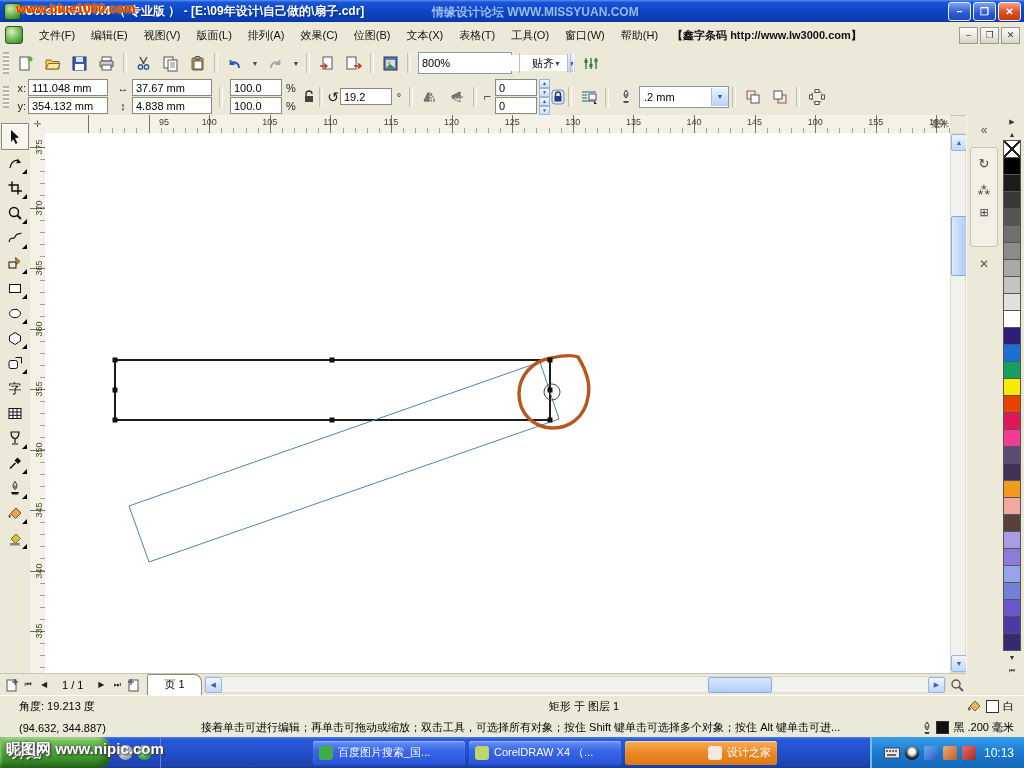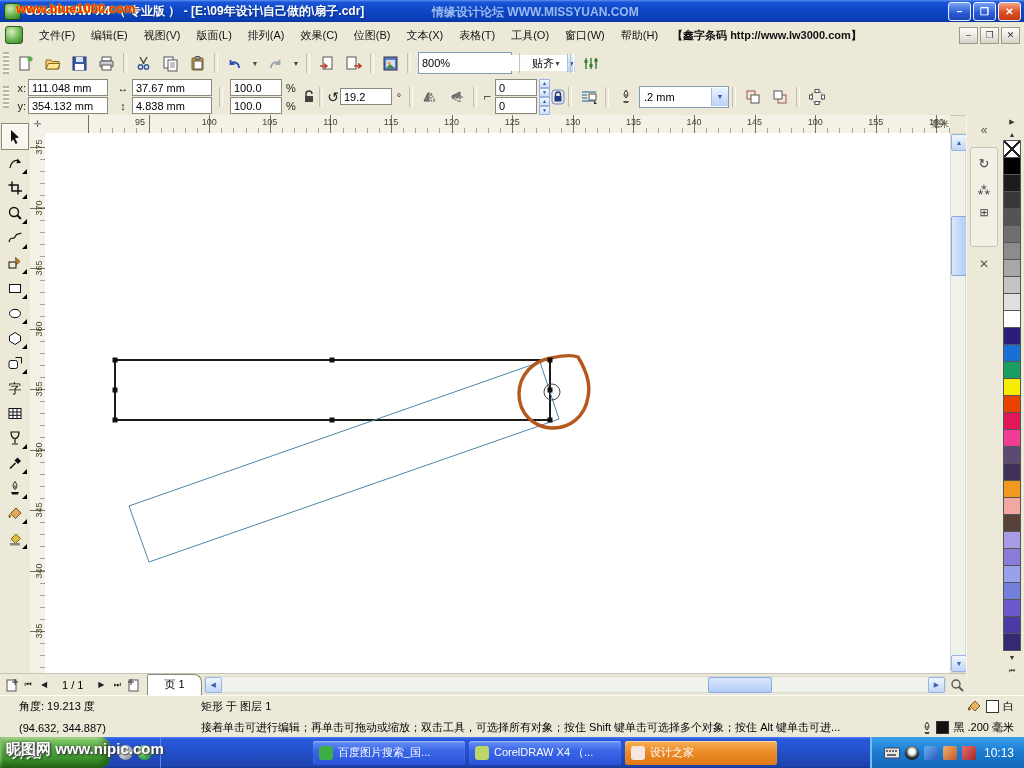--- a/index.html
+++ b/index.html
@@ -129,21 +129,21 @@
     background:linear-gradient(180deg,#4a7cf4 0%,#2858dc 8%,#2450cc 45%,#1c42ac 95%,#16388e 100%);}
   .start{height:31px;width:98px;flex:0 0 auto;border-radius:0 10px 10px 0;display:flex;align-items:center;
     padding-left:12px;color:#fff;font-weight:bold;font-style:italic;font-size:15px;text-shadow:1px 1px 2px #14470e;
     background:linear-gradient(180deg,#8cd072 0%,#4aa438 45%,#388a28 90%,#2c7420 100%);
     box-shadow:inset -3px -3px 8px #1c5a14,inset 1px 2px 3px #c8f0a8;}
   .ql{display:flex;gap:4px;padding:0 8px;border-right:1px solid #5a86f0;align-items:center;height:100%;}
   .qico{width:15px;height:15px;border-radius:50%;}
   .task{width:152px;height:24px;margin:12px 2px;border-radius:3px;color:#fff;display:flex;align-items:center;gap:5px;
     padding:0 6px;box-sizing:border-box;white-space:nowrap;overflow:hidden;font-size:11px;
     background:linear-gradient(180deg,#6a92f6 0%,#3a66e8 40%,#2a54d8 100%);box-shadow:inset 0 1px 1px #9ab6fa;}
-  .task.active{background:linear-gradient(180deg,#f8b058 0%,#ea8824 50%,#dd7a14 100%);box-shadow:inset 0 1px 1px #ffd8a0;}
+  .task.active{background:linear-gradient(180deg,#f8b058 0%,#ea8824 50%,#dd7a14 100%);box-shadow:inset 0 1px 1px #ffd8a0;justify-content:flex-end;}
   .tico{width:14px;height:14px;border-radius:3px;flex:0 0 auto;}
   .wm-taskbar{position:absolute;left:6px;top:3px;color:#fff;font-weight:bold;font-size:15px;
     text-shadow:1px 1px 2px #333,0 0 3px #555;pointer-events:none;z-index:5;}
   .tray{margin-left:auto;height:100%;display:flex;align-items:center;gap:5px;padding:0 10px 0 12px;color:#fff;
     background:linear-gradient(180deg,#38a0ec 0%,#1a7ad0 50%,#1468b8 100%);border-left:2px solid #70c0f4;}
   .trico{width:14px;height:14px;border-radius:2px;}
   .time{font-size:12px;margin-left:3px;}
 </style>
 </head>
 <body>
@@ -559,21 +559,21 @@
           <path d="M4 9 L9 4 L13.5 8.5 L8.5 13.5 Z" fill="#d8c048" stroke="#7a6a10"></path>
           <rect x="3" y="13" width="10" height="2.5" fill="#888"></rect>
         </svg>
         <div class="fly"></div>
       </div>
     </div>
 
   <div class="ruler-corner">✛</div>
   <div class="hruler" id="hruler">
       <span class="rnum" style="left: 43px; margin-top: 32px;">90</span>
-      <span class="rnum" style="left: 95px;">95</span>
+      <span class="rnum" style="left: 119px;">95</span>
       <span class="rnum" style="left: 164.2px;">100</span>
       <span class="rnum" style="left: 224.8px;">105</span>
       <span class="rnum" style="left: 285.4px;">110</span>
       <span class="rnum" style="left: 346px;">115</span>
       <span class="rnum" style="left: 406.6px;">120</span>
       <span class="rnum" style="left: 467.2px;">125</span>
       <span class="rnum" style="left: 527.8px;">130</span>
       <span class="rnum" style="left: 588.4px;">135</span>
       <span class="rnum" style="left: 649px;">140</span>
       <span class="rnum" style="left: 709.6px;">145</span>
@@ -694,21 +694,21 @@
       <svg width="14" height="14" viewBox="0 0 14 14">
           <circle cx="6" cy="6" r="4" fill="none" stroke="#555" stroke-width="1.4"></circle>
           <line x1="9" y1="9" x2="13" y2="13" stroke="#555" stroke-width="1.8"></line>
         </svg>
     </div>
   </div>
 
   <div class="statusbar">
     <div class="srow">
       <span class="scell-l">角度: 19.213 度</span>
-      <div class="scell-m" style="">
+      <div class="scell-m" style="justify-content:center;">
         <span>矩形 于 图层 1</span>
       </div>
       <div class="scell-r">
         <svg width="15" height="13" viewBox="0 0 15 13">
           <path d="M3 6 L8 1 L13 6 L8 11 Z" fill="#e8b464" stroke="#7a5a20"></path>
             <path d="M1 9 C1 11 3.6 11 3.6 9 C3.6 8 2.3 6.6 2.3 6.6 C2.3 6.6 1 8 1 9 Z" fill="#7a5a20"></path>
         </svg>
         <div class="chip" style="background:#fff;"></div>
         <span>白</span>
       </div>

